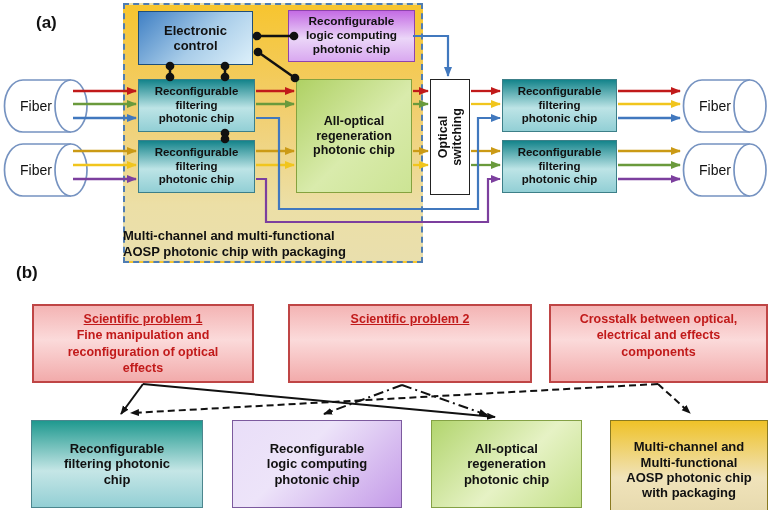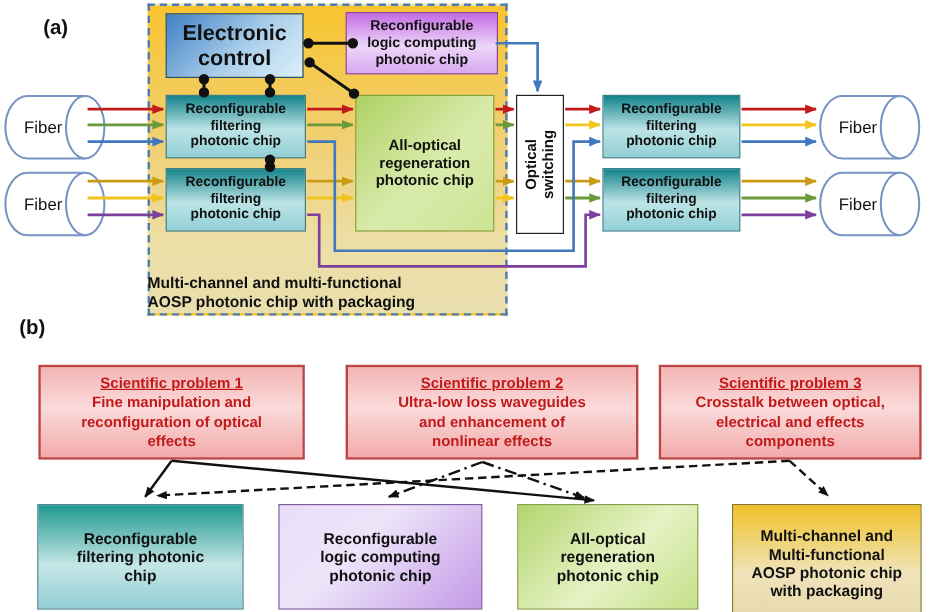--- a/index.html
+++ b/index.html
@@ -83,21 +83,21 @@
     <span class="flabel">Fiber</span>
   </div>
   <div class="fiber z2" style="left:681px; top:142px;">
     <svg width="88" height="56" viewBox="0 0 88 56">
       <path d="M 69 2 L 21 2 A 18.5 26 0 0 0 21 54 L 69 54" fill="#ffffff" stroke="#7693C1" stroke-width="1.7"></path>
       <ellipse cx="69" cy="28" rx="16" ry="26" fill="#ffffff" stroke="#7693C1" stroke-width="1.7"></ellipse>
     </svg>
     <span class="flabel">Fiber</span>
   </div>
 
-  <div class="box z2 pre" style="left:138px; top:11px; width:115px; height:54px; font-size:18px;
+  <div class="box z2 pre" style="left:138px; top:11px; width:115px; height:54px; font-size:13px;
        background:linear-gradient(135deg,#4080C4 0%,#A9CDE9 55%,#DDF0FA 100%); border:1.3px solid #1F4E79;">Electronic
 control</div>
 
   <div class="box z2 pre" style="left:288px; top:10px; width:127px; height:52px; font-size:11.8px;
        background:linear-gradient(180deg,#C46BE4 0%,#EBD6F8 55%,#D9A8F0 100%); border:1.3px solid #8E44AD;">Reconfigurable
 logic computing
 photonic chip</div>
 
   <div class="box z2 pre teal-grad" style="left:138px; top:79px; width:117px; height:53px; font-size:11.5px;">Reconfigurable
 filtering
@@ -128,26 +128,22 @@
   <div class="panel-label" style="left:16px; top:263px;">(b)</div>
 
   <div class="pbox z2" style="left:32px; top:304px; width:222px; height:79px;">
     <div class="ptitle">Scientific problem 1</div>
     <div class="pre">Fine manipulation and
 reconfiguration of optical
 effects</div>
   </div>
   <div class="pbox z2" style="left:288px; top:304px; width:244px; height:79px;">
     <div class="ptitle">Scientific problem 2</div>
-    <div class="pre">Ultra-low loss waveguides
-and enhancement of
-nonlinear effects</div>
   </div>
   <div class="pbox z2" style="left:549px; top:304px; width:219px; height:79px;">
-    <div class="ptitle">Scientific problem 3</div>
     <div class="pre">Crosstalk between optical,
 electrical and effects
 components</div>
   </div>
 
   <div class="box z2 pre" style="left:31px; top:420px; width:172px; height:88px; font-size:13px;
        background:linear-gradient(180deg,#1F998F 0%,#C5E6E6 58%,#93CFD4 100%); border:1.5px solid #4C868E;">Reconfigurable
 filtering photonic
 chip</div>
 

